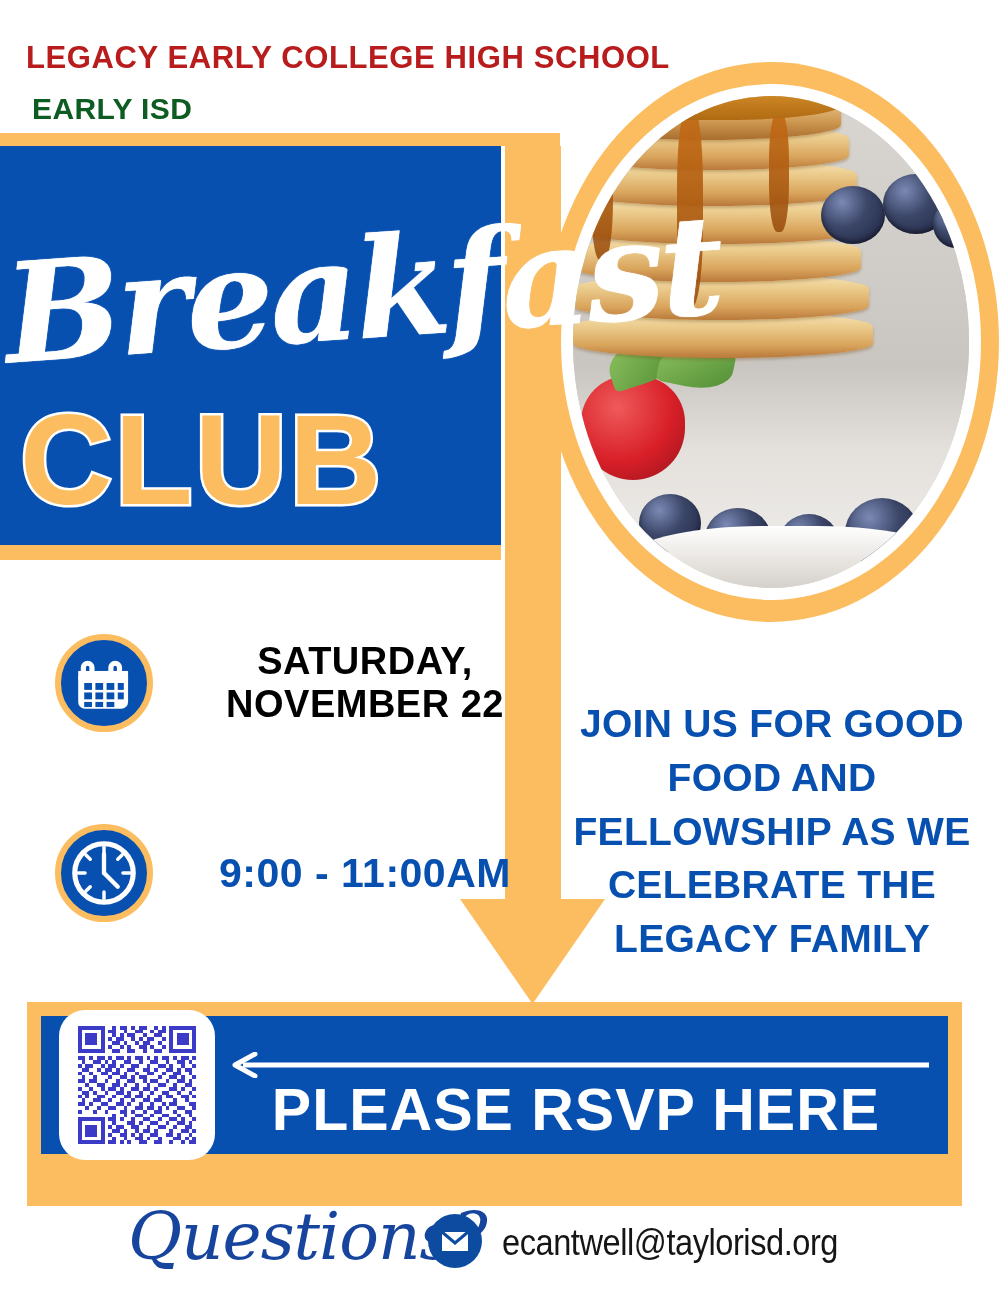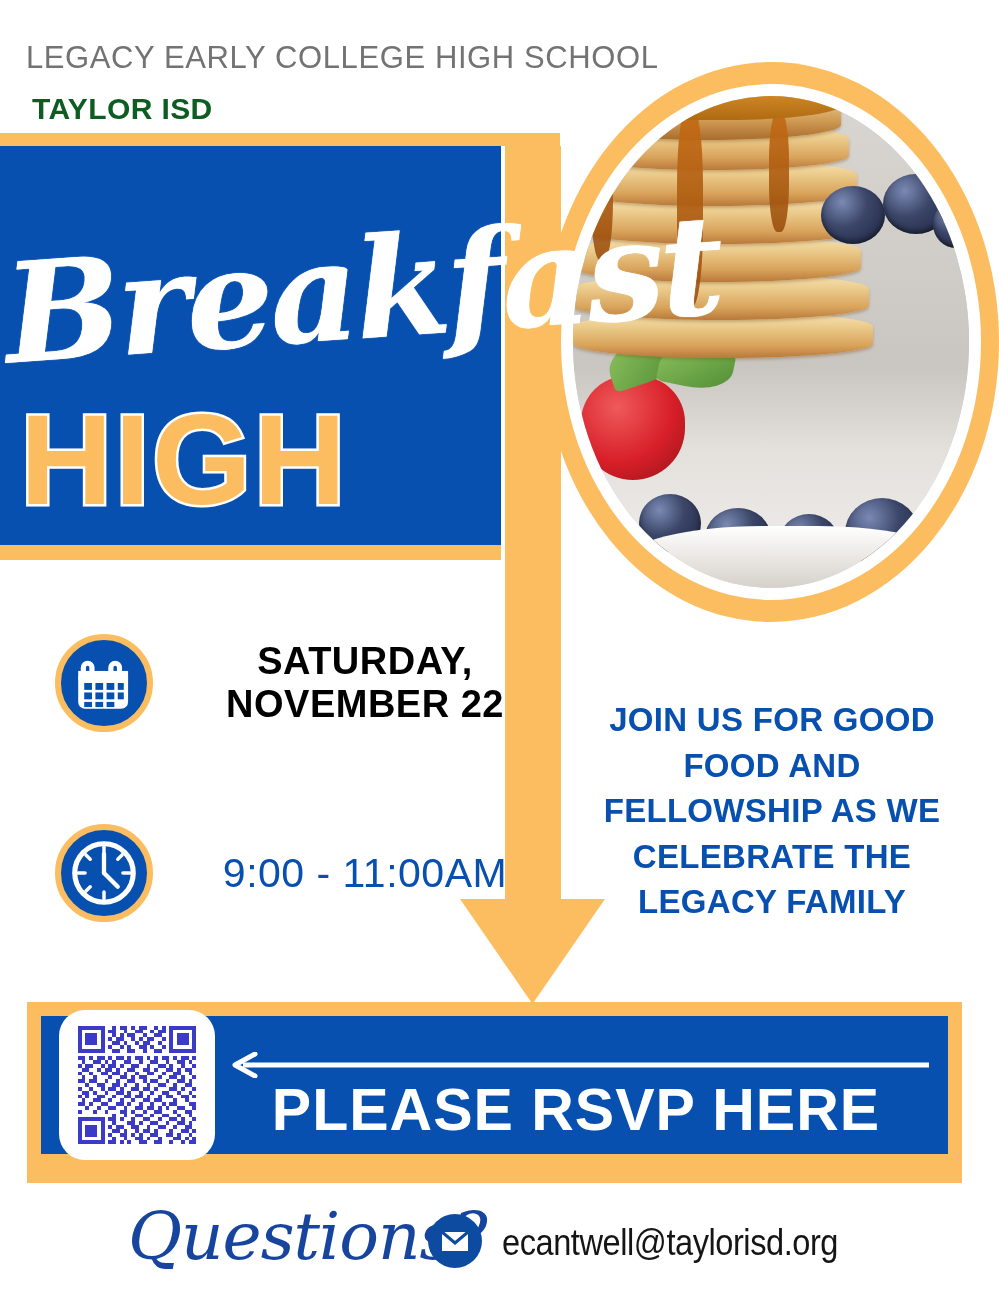--- a/index.html
+++ b/index.html
@@ -7,22 +7,22 @@
   body {
     width:999px; height:1293px; position:relative; overflow:hidden;
     font-family:"Liberation Sans", sans-serif;
     background:#ffffff;
   }
 
   
   #header { position:absolute; left:0; top:0; width:999px; height:140px; z-index:40; }
   #school-name {
     position:absolute; left:26px; top:40px;
-    font-size:31px; font-weight:normal; letter-spacing:0.6px;
-    color:#737373; white-space:nowrap;
+    font-size:31px; font-weight:bold; letter-spacing:0.6px;
+    color:#b91c1c; white-space:nowrap;
     font-family:"Liberation Sans", sans-serif;
   }
   #district-name {
     position:absolute; left:32px; top:92px;
     font-size:30px; font-weight:bold; letter-spacing:0.4px;
     color:#0d5c22; white-space:nowrap;
   }
 
   
   #photo-ring {
@@ -147,35 +147,35 @@
   .icon-inner { position:absolute; left:0; top:0; width:100%; height:100%; }
 
   #date-text {
     position:absolute; left:125px; top:6px; width:370px;
     font-size:38px; font-weight:bold; line-height:1.12;
     color:#000000; letter-spacing:0.5px;
     text-align:center;
   }
   #time-text {
     position:absolute; left:120px; top:26px; width:380px;
-    font-size:41px; font-weight:normal; color:#0750B0;
+    font-size:41px; font-weight:bold; color:#0750B0;
     letter-spacing:0.5px; text-align:center; white-space:nowrap;
   }
 
   
   #join-text {
     position:absolute; left:572px; top:697px; width:400px;
-    font-size:33px; font-weight:bold; line-height:1.38;
+    font-size:39px; font-weight:bold; line-height:1.38;
     color:#0750B0; text-align:center; letter-spacing:0.3px;
     z-index:20;
   }
 
   
   #rsvp-banner {
-    position:absolute; left:27px; top:1002px; width:935px; height:181px;
+    position:absolute; left:27px; top:1002px; width:935px; height:204px;
     background:#FBBD5F; z-index:25;
   }
   #rsvp-inner {
     position:absolute; left:14px; top:14px; width:907px; height:138px;
     background:#0750B0;
   }
   #qr-card {
     position:absolute; left:18px; top:-6px; width:156px; height:150px;
     background:#ffffff; border-radius:26px;
     display:flex; align-items:center; justify-content:center;
@@ -244,32 +244,32 @@
     <div class="berry" style="left:132px; top:412px; width:66px; height:60px;"></div>
     <div class="berry" style="left:206px; top:418px; width:60px; height:56px;"></div>
     <div class="berry" style="left:272px; top:402px; width:74px; height:70px;"></div>
     <div class="berry" style="left:344px; top:418px; width:56px; height:54px;"></div>
     <div id="plate" class="ph"></div>
   </div>
 </div>
 
 <div id="header">
   <div id="school-name">LEGACY EARLY COLLEGE HIGH SCHOOL</div>
-  <div id="district-name">TAYLOR ISD</div>
+  <div id="district-name">EARLY ISD</div>
 </div>
 
 <div id="big-arrow">
   <div id="arrow-shaft"></div>
   <div id="arrow-head"></div>
 </div>
 
 <div id="title-top-bar"></div>
 <div id="title-block">
   <div id="breakfast-script">Breakfast</div>
-  <div id="club-word">HIGH</div>
+  <div id="club-word">CLUB</div>
 </div>
 <div id="title-bot-bar"></div>
 
 <div class="info-row" id="date-row">
   <div class="icon-circle">
     <svg class="icon-inner" viewBox="0 0 100 100">
       <rect x="26" y="27" width="10" height="18" rx="5" fill="none" stroke="#ffffff" stroke-width="6"></rect>
       <rect x="58" y="27" width="10" height="18" rx="5" fill="none" stroke="#ffffff" stroke-width="6"></rect>
       <rect x="20" y="36" width="58" height="44" rx="8" fill="#ffffff"></rect>
       <rect x="20" y="36" width="58" height="10" fill="#ffffff"></rect>

